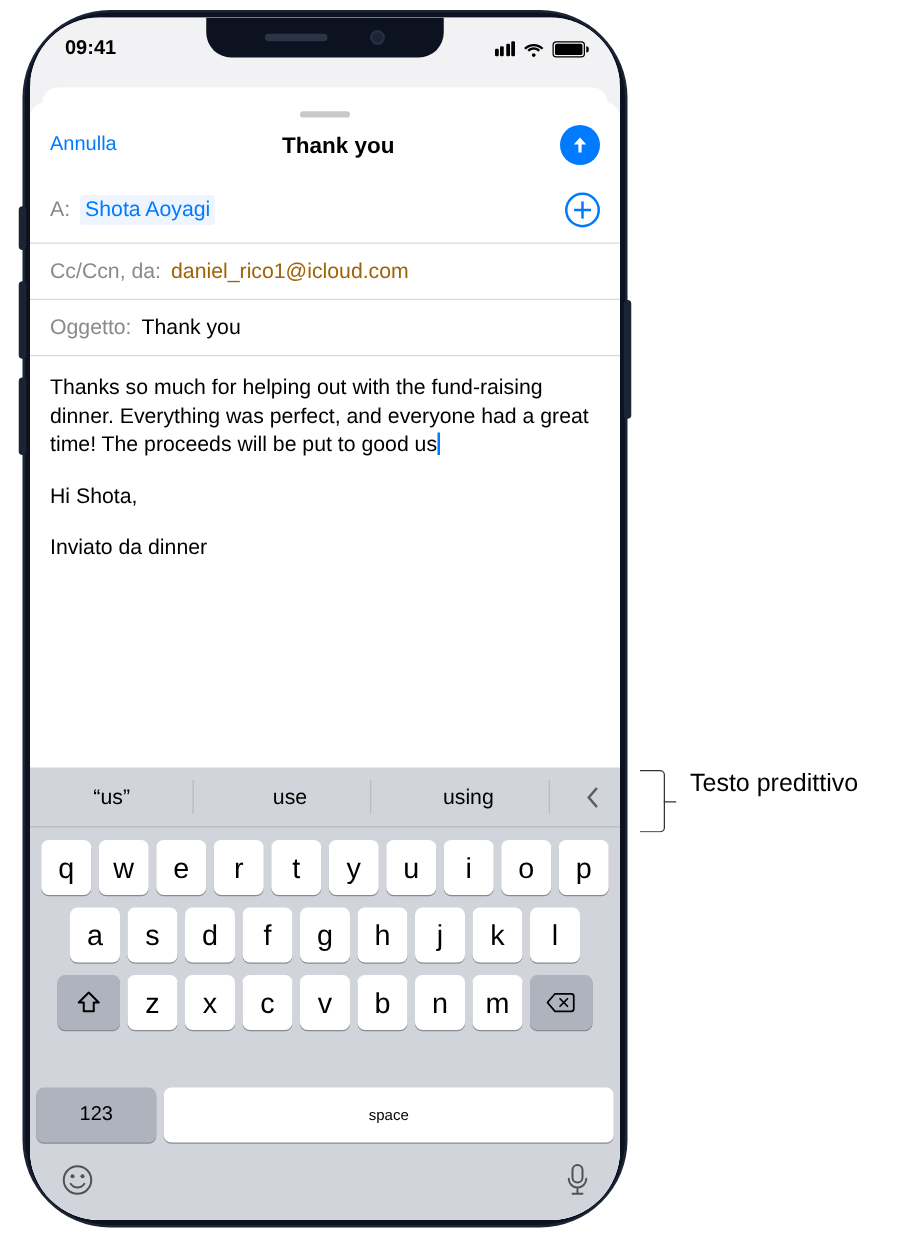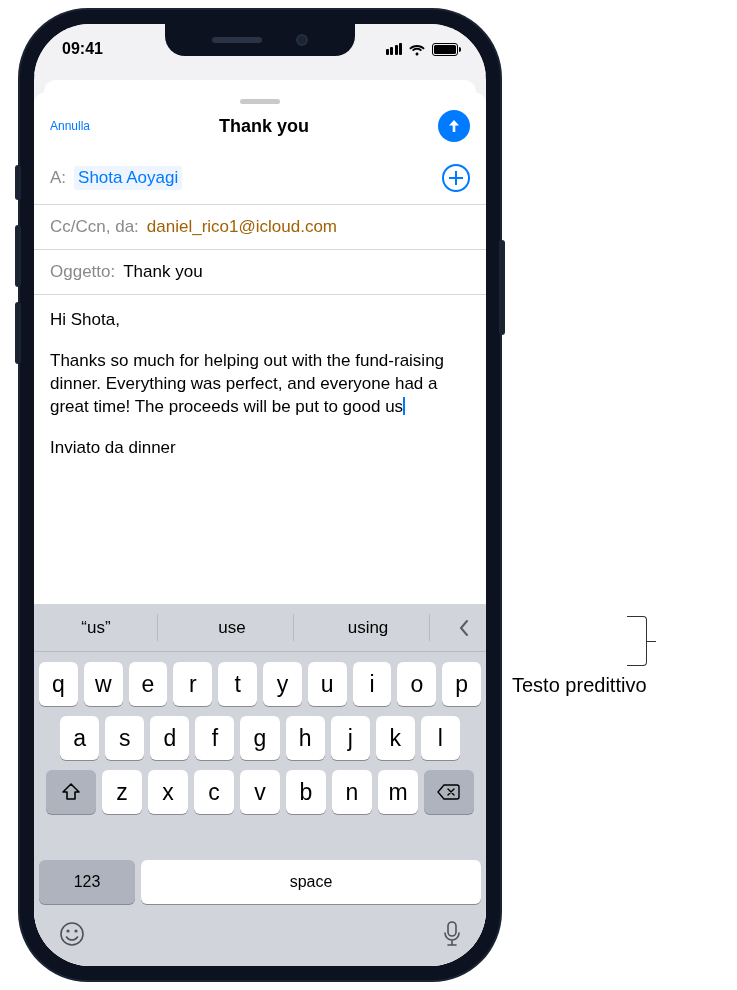--- a/index.html
+++ b/index.html
@@ -1,19 +1,19 @@
 <!DOCTYPE html>
 <html><head>
 <meta charset="utf-8">
 <style>
   * { box-sizing: border-box; margin: 0; padding: 0; font-family: -apple-system, "Helvetica Neue", Arial, sans-serif; }
   body { background: #fff; width: 737px; height: 990px; position: relative; }
   .phone {
     position: absolute; left: 20px; top: 10px; width: 480px; height: 970px;
-    background: #0c1220; border-radius: 68px; padding: 14px;
+    background: #0c1220; border-radius: 68px; padding: 4px;
     box-shadow: 0 0 0 2px #1a2432;
   }
   .side-btn { position: absolute; background:#1a2432; border-radius:3px; }
   .sb-left1 { left:-5px; top:155px; width:6px; height:35px; }
   .sb-left2 { left:-5px; top:215px; width:6px; height:62px; }
   .sb-left3 { left:-5px; top:292px; width:6px; height:62px; }
   .sb-right { right:-5px; top:230px; width:6px; height:95px; }
   .screen {
     width: 100%; height: 100%; background: #f2f2f4; border-radius: 56px;
     overflow: hidden; position: relative;
@@ -38,21 +38,21 @@
   .battery::after { content:''; position:absolute; right:-4px; top:3px; width:2.5px; height:5px; background:#000; border-radius:0 2px 2px 0; }
   .battery-fill { position:absolute; left:1px; top:1px; bottom:1px; right:1px; background:#000; border-radius:1.5px; }
 
   .sheet-bg { position:absolute; top:56px; left:10px; right:10px; height:20px; background:#fff; border-radius:12px 12px 0 0; }
   .sheet {
     position:absolute; top:68px; left:0; right:0; bottom:0; background:#fff;
     border-radius:12px 12px 0 0; display:flex; flex-direction:column;
   }
   .grabber { width:40px; height:5px; background:#c9c9cc; border-radius:3px; margin:7px auto 4px; }
   .nav { display:flex; align-items:center; justify-content:space-between; padding:2px 16px 10px; }
-  .nav-left { color:#007aff; font-size:12px; }
+  .nav-left { color:#007aff; font-size:16px; }
   .nav-title { font-weight:600; font-size:18px; }
   .send-btn {
     width:32px; height:32px; border-radius:50%; background:#007aff;
     display:flex; align-items:center; justify-content:center;
   }
 
   .field { border-bottom: 0.6px solid #d9d9db; padding: 12px 16px; display:flex; align-items:center; gap:8px; font-size:17px; }
   .field-label { color:#8a8a8e; }
   .recipient { color:#007aff; background:#eef5ff; padding:2px 4px; border-radius:3px; }
   .add-btn {
@@ -76,28 +76,28 @@
   .key {
     background:#fff; border-radius:6px; box-shadow:0 1px 0 #898b90;
     height:44px; flex:1; display:flex; align-items:center; justify-content:center;
     font-size:23px; max-width:40px;
   }
   .krow2 { padding-left:26px; padding-right:26px; }
   .key-fn { background:#aeb3bd; max-width:50px; flex:1.2; }
   .key-fn svg { display:block; }
   .krow4 { gap:6px;margin-top:36px; }
   .key-123 { background:#aeb3bd; font-size:16px; max-width:none; flex:0 0 96px; }
-  .key-space { background:#fff; font-size:16px; max-width:none; flex:1; }
+  .key-space { background:#fff; font-size:12px; max-width:none; flex:1; }
   .key-return { background:#aeb3bd; font-size:16px; max-width:none; flex:0 0 96px; }
   .kb-bottom { display:flex; justify-content:space-between; padding:16px 24px 4px; }
   .kb-bottom svg { display:block; }
 
   .callout {
-    position:absolute; left:512px; top:616px; display:flex; align-items:flex-end; gap:8px;
-    font-size:20px; color:#000;flex-direction:column;
+    position:absolute; left:512px; top:616px; display:flex; align-items:flex-start; gap:20px;
+    font-size:20px; color:#000;
   }
   .bracket { width:20px; height:50px; border:1.4px solid #333; border-left:none; border-radius:0 4px 4px 0; position:relative; }
   .bracket::after { content:''; position:absolute; right:-10px; top:50%; width:10px; height:1.4px; background:#333; }
 </style>
 </head>
 <body>
 
 <div class="phone">
   <div class="side-btn sb-left1"></div>
   <div class="side-btn sb-left2"></div>
@@ -157,22 +157,22 @@
         <span class="field-label">Cc/Ccn, da:</span>
         <span class="cc-value">daniel_rico1@icloud.com</span>
       </div>
 
       <div class="field">
         <span class="field-label">Oggetto:</span>
         <span class="subj-value">Thank you</span>
       </div>
 
       <div class="body-area">
+        <p><span>Thanks so much for helping out with the fund-raising dinner. Everything was perfect, and everyone had a great time! The proceeds will be put to good us</span><span class="cursor"></span></p>
         <p>Hi Shota,</p>
-        <p><span>Thanks so much for helping out with the fund-raising dinner. Everything was perfect, and everyone had a great time! The proceeds will be put to good us</span><span class="cursor"></span></p>
         <p>Inviato da dinner</p>
       </div>
 
       <div class="keyboard">
         <div class="predict">
           <div class="predict-item">“us”</div>
           <div class="predict-item">use</div>
           <div class="predict-item">using</div>
           <div class="predict-collapse">
             <svg width="12" height="18" viewBox="0 0 12 18">

